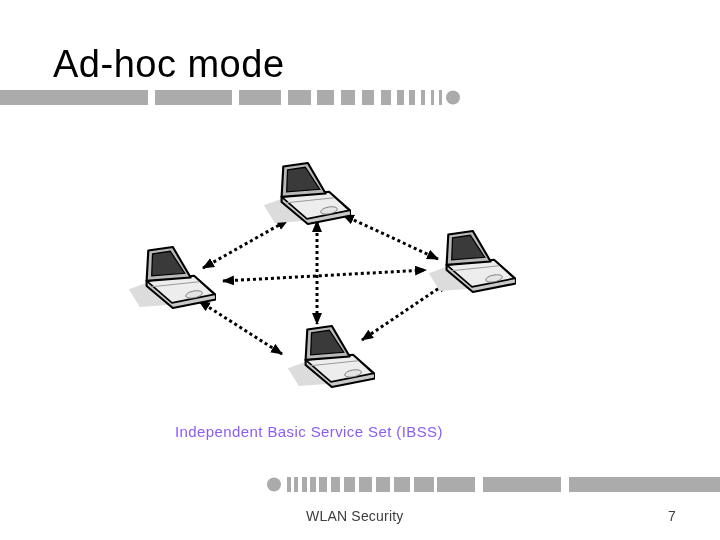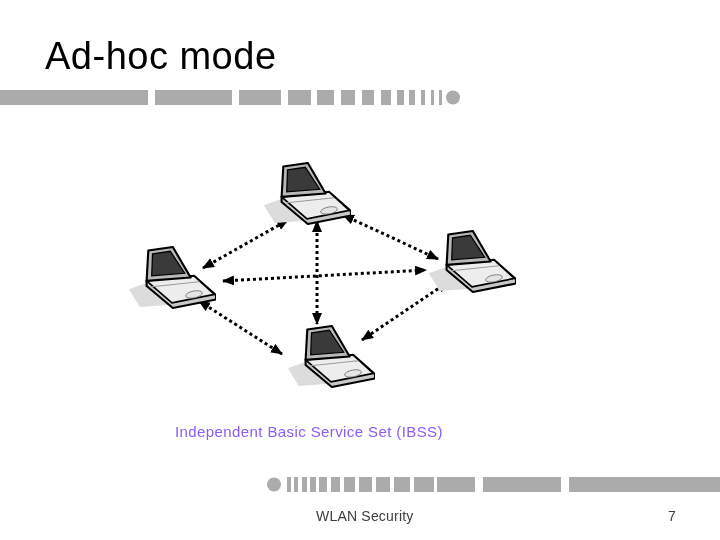--- a/index.html
+++ b/index.html
@@ -13,39 +13,39 @@
   }
   .scene {
     position: absolute;
     left: 0; top: 0;
     width: 720px; height: 540px;
   }
   .title {
     position: absolute;
     left: 37px;
     top: 27px;
-    margin: 8px;
+    margin: 16px;
     font-size: 38px;
     font-weight: 400;
     letter-spacing: 0.5px;
     color: #000000;
     white-space: nowrap;
   }
   .caption {
     position: absolute;
     left: 175px;
     top: 423px;
     font-size: 15px;
     letter-spacing: 0.4px;
     color: #8b5cf6;
     white-space: nowrap;
   }
   .footer-label {
     position: absolute;
-    left: 316px;
+    left: 306px;
     top: 508px;
     font-size: 14px;
     letter-spacing: 0.2px;
     color: #3d3d3d;
     white-space: nowrap;
   }
   .page-number {
     position: absolute;
     left: 668px;
     top: 508px;

